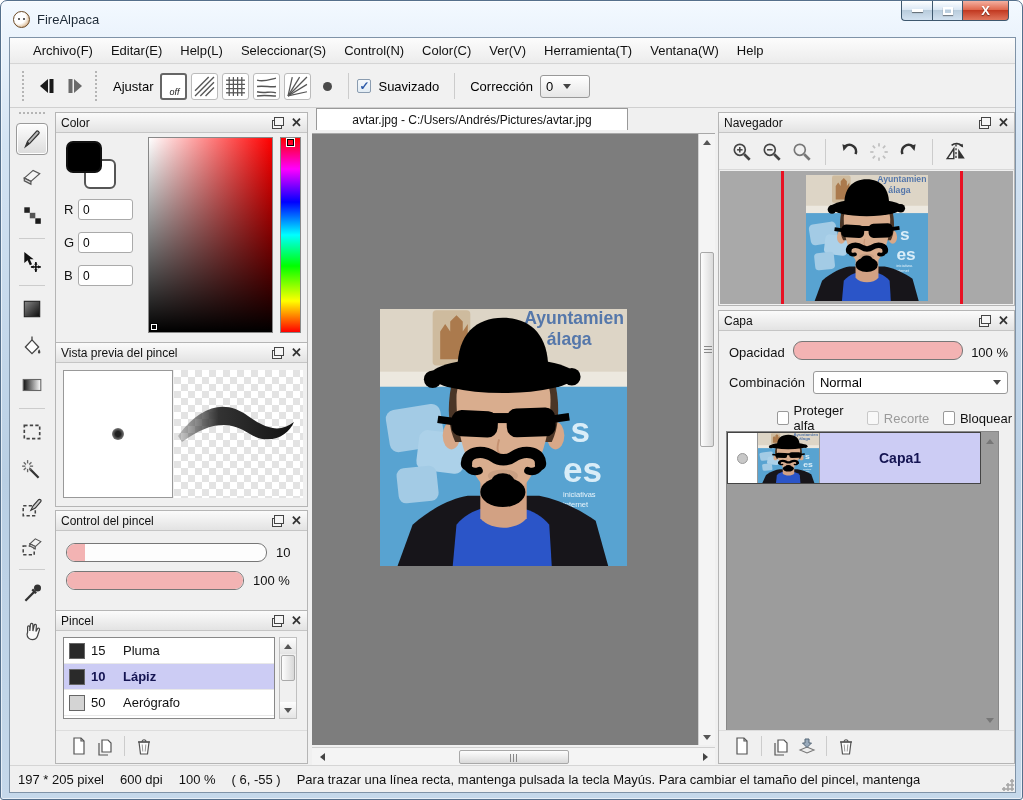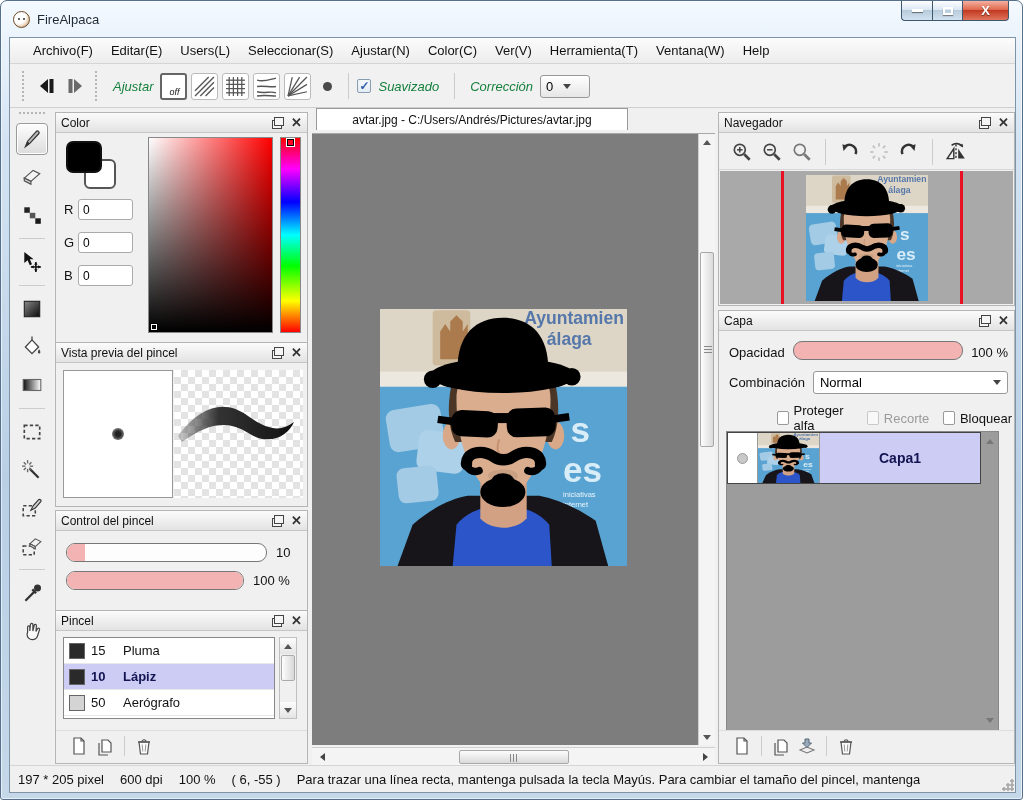--- a/index.html
+++ b/index.html
@@ -30,21 +30,21 @@
   .client { position:absolute; left:8px; top:36px; width:1007px; height:756px; background:#f0f0f0; border:1px solid #7f93a7; overflow:hidden; }
 
   .menubar { position:absolute; left:0; top:0; width:100%; height:26px; display:flex; align-items:center;
     background:linear-gradient(180deg,#fcfcfc,#ececec); border-bottom:1px solid #d5d5d5; padding-left:14px; }
   .menu-item { font-size:13px; color:#111; padding:4px 9px; cursor:default; }
 
   .toolbar { position:absolute; left:0; top:27px; width:100%; height:43px; display:flex; align-items:center;
     background:#f1f1f1; border-bottom:1px solid #d0d0d0; padding-left:6px; }
   .grip { width:5px; height:30px; border-left:2px dotted #b5b5b5; margin:0 6px; }
   .tb-btn { width:28px; height:28px; display:flex; align-items:center; justify-content:center; border-radius:3px; cursor:pointer; }
-  .tb-label { font-size:13px; color:#15803d; margin:0 7px;font-style:italic; }
+  .tb-label { font-size:13px; color:#000000; margin:0 7px; }
   .snap-btn { width:27px; height:27px; margin-right:4px; border:1px solid #bbb; border-radius:3px; background:#fff; display:flex; align-items:center; justify-content:center; cursor:pointer; }
   .snap-btn.active { border:2px solid #666; box-shadow:inset 0 0 0 1px #fff; }
   .snap-off-text { font-size:9px; font-style:italic; color:#222; align-self:flex-end; margin:0 0 1px 1px; }
   .snap-dot { width:9px; height:9px; border-radius:50%; background:#4a4a4a; margin:0 8px; }
   .vsep { width:1px; height:26px; background:#ccc; margin:0 8px; }
   .checkbox { width:14px; height:14px; border:1px solid #8a9cb0; border-radius:2px; background:linear-gradient(180deg,#f4f8fb,#e2ecf4); display:flex; align-items:center; justify-content:center; font-size:12px; color:#2c5aa8; font-weight:bold; cursor:pointer; }
   .dropdown { height:23px; border:1px solid #999; border-radius:3px; background:linear-gradient(180deg,#fff,#e6e6e6); display:flex; align-items:center; font-size:13px; padding:0 5px; cursor:pointer; }
   .dd-arrow { width:0; height:0; border-left:4px solid transparent; border-right:4px solid transparent; border-top:5px solid #444; margin-left:10px; }
 
   
@@ -176,23 +176,23 @@
       <div class="cap-btn cap-close">
           <div class="glyph-close">X</div>
         </div>
     </div>
 
     <div class="client">
 
       <div class="menubar">
         <div class="menu-item">Archivo(F)</div>
         <div class="menu-item">Editar(E)</div>
-        <div class="menu-item">Users(L)</div>
+        <div class="menu-item">Help(L)</div>
         <div class="menu-item">Seleccionar(S)</div>
-        <div class="menu-item">Ajustar(N)</div>
+        <div class="menu-item">Control(N)</div>
         <div class="menu-item">Color(C)</div>
         <div class="menu-item">Ver(V)</div>
         <div class="menu-item">Herramienta(T)</div>
         <div class="menu-item">Ventana(W)</div>
         <div class="menu-item">Help</div>
       </div>
 
       <div class="toolbar">
         <div class="grip"></div>
         <div class="tb-btn">

